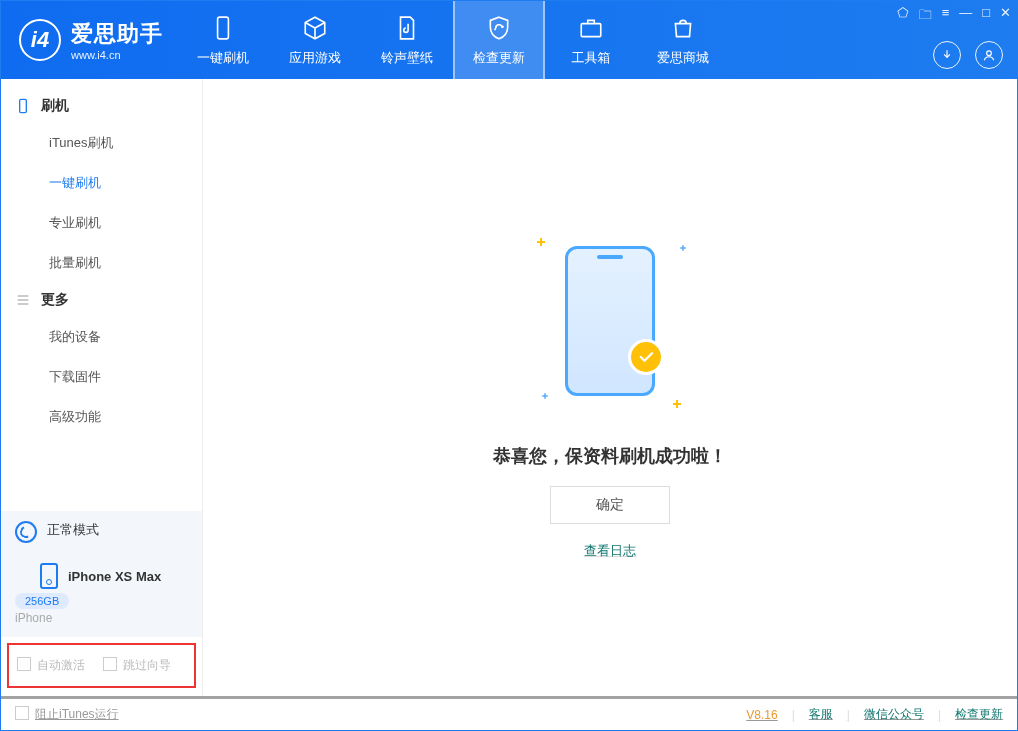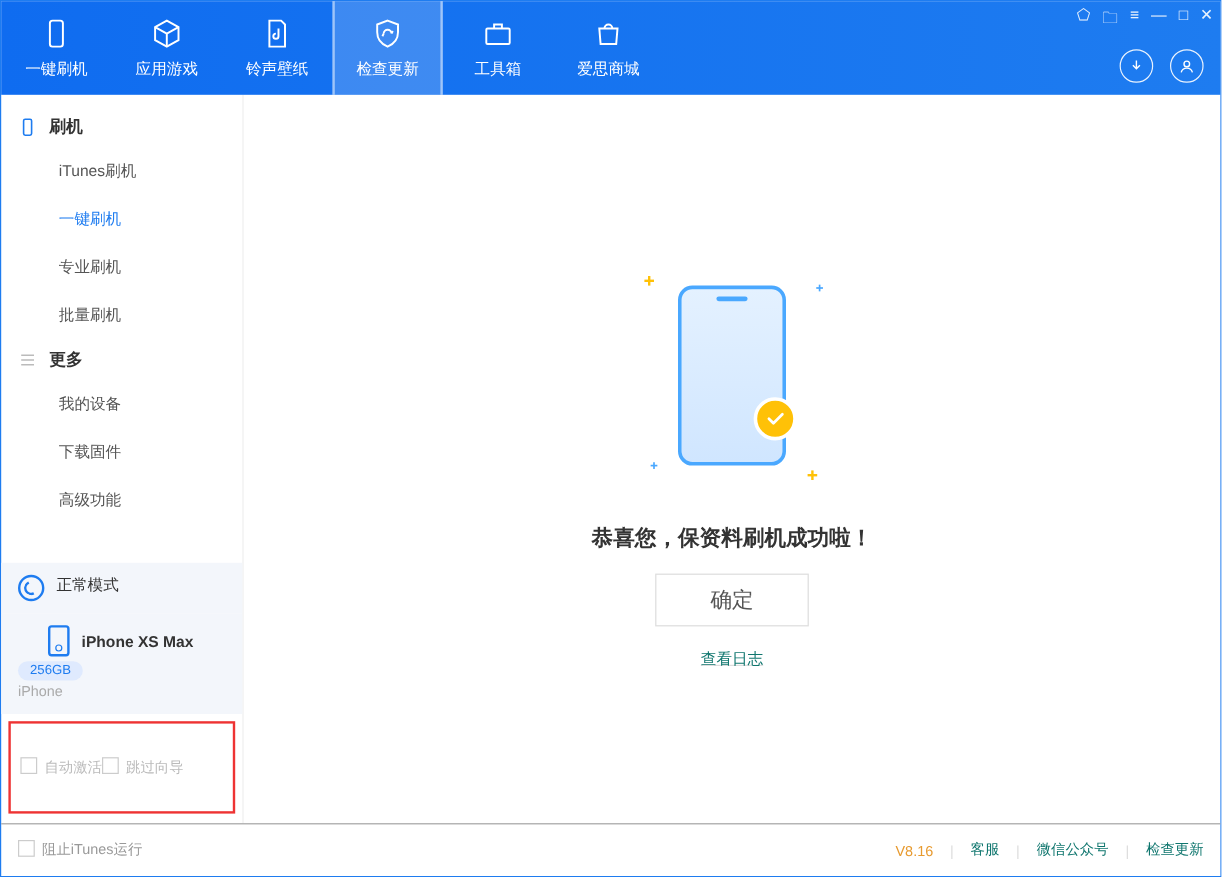--- a/index.html
+++ b/index.html
@@ -33,49 +33,56 @@
 .dev-block { background:#f3f6fb; margin:0; padding:10px 14px; display:flex; gap:10px; font-size:13px; color:#333; }
 .dev-block .ring { width:22px; height:22px; border:2px solid #1e7cf0; border-radius:50%; display:flex; align-items:center; justify-content:center; }
 .dev-block .ring .dots { width:12px; height:12px; border:2px solid #1e7cf0; border-radius:50%; border-top-color:transparent; border-right-color:transparent; transform:rotate(20deg);}
 .dev-card { background:#f3f6fb; padding:10px 14px 12px; }
 .dev-head { display:flex; align-items:center; gap:10px; font-size:13px; font-weight:600; color:#333;margin-left:25px;}
 .phone-ico { width:18px; height:26px; border:2px solid #1e7cf0; border-radius:3px; position:relative;}
 .phone-ico::after{content:"";position:absolute;left:50%;bottom:2px;width:4px;height:4px;border:1px solid #1e7cf0;border-radius:50%;transform:translateX(-50%);}
 .pill { display:inline-block; background:#dfeafe; color:#1e7cf0; border-radius:10px; padding:2px 10px; font-size:11px; margin-top:4px;}
 .sub { color:#aaa; font-size:12px; margin-top:2px;}
 
-.red-box { border:2px solid #e33; margin:6px 6px 8px; padding:28px 8px; display:flex; align-items:center; }
+.red-box { border:2px solid #e33; margin:6px 6px 8px; padding:12px 8px; display:flex; gap:18px; align-items:center; }
 .chk { width:14px; height:14px; border:1px solid #ccc; display:inline-block; margin-right:6px; vertical-align:-2px;}
 .chk-lbl { font-size:12px; color:#bbb; cursor:pointer;}
 
 .main { flex:1; display:flex; flex-direction:column; align-items:center; justify-content:center; gap:18px; }
 .phone-hero { width:90px; height:150px; border:3px solid #4aa8ff; border-radius:12px; background:linear-gradient(180deg,#e4f1ff 0%,#d0e6ff 100%); position:relative;}
 .phone-hero .notch{position:absolute;top:6px;left:50%;transform:translateX(-50%);width:26px;height:4px;background:#4aa8ff;border-radius:2px;}
 .badge { position:absolute; right:-12px; bottom:18px; width:36px; height:36px; border-radius:50%; background:#ffc107; display:flex; align-items:center; justify-content:center; border:3px solid #fff;}
 .badge svg{width:18px;height:18px;stroke:#fff;fill:none;stroke-width:3;stroke-linecap:round;stroke-linejoin:round;}
 .sparkle { position:absolute; width:8px; height:8px; }
 .sparkle::before,.sparkle::after{content:"";position:absolute;background:currentColor;}
 .sparkle::before{left:3px;top:0;width:2px;height:8px;}
 .sparkle::after{left:0;top:3px;width:8px;height:2px;}
 .hero-wrap{position:relative; padding:30px 50px;}
 .s1{color:#ffc107;top:22px;left:22px;} .s2{color:#4aa8ff;top:28px;right:18px;transform:scale(.7);} .s3{color:#4aa8ff;bottom:26px;left:26px;transform:scale(.7);} .s4{color:#ffc107;bottom:18px;right:24px;}
 .msg { font-size:18px; color:#333; font-weight:600;}
-.ok-btn { border:1px solid #ddd; background:#fff; padding:9px 45px; font-size:18px; color:#555; cursor:pointer;}
+.ok-btn { border:1px solid #ddd; background:#fff; padding:9px 45px; font-size:14px; color:#555; cursor:pointer;}
 .link { color:#0f766e; font-size:13px; cursor:pointer; text-decoration:underline; text-decoration-color:#ddd;}
 
-.footer { height:44px; border-top:1px solid #a3a3a3; display:flex; align-items:center; padding:0 14px; font-size:12px; color:#999; gap:14px;}
+.footer { height:34px; border-top:3px solid #a3a3a3; display:flex; align-items:center; padding:0 14px; font-size:12px; color:#999; gap:14px;text-decoration:underline;}
 .footer .sep{color:#ddd;}
 .footer .ver{color:#e79a2f; margin-left:auto;}
 .footer .flink{color:#0f766e; cursor:pointer;}
 </style>
 </head>
 <body>
 
 <div class="window">
   <div class="header">
+    <div class="logo-block">
+      <div class="logo-ring">i4</div>
+      <div class="logo-text">
+        <div class="big">爱思助手</div>
+        <div class="small">www.i4.cn</div>
+      </div>
+    </div>
     <div class="nav">
       <div class="nav-item">
         <span class="nav-ico">
             <svg viewBox="0 0 24 24">
               <rect x="7" y="2" width="10" height="20" rx="2"></rect>
             </svg>
           </span>
         <span>一键刷机</span>
       </div>
       <div class="nav-item">

